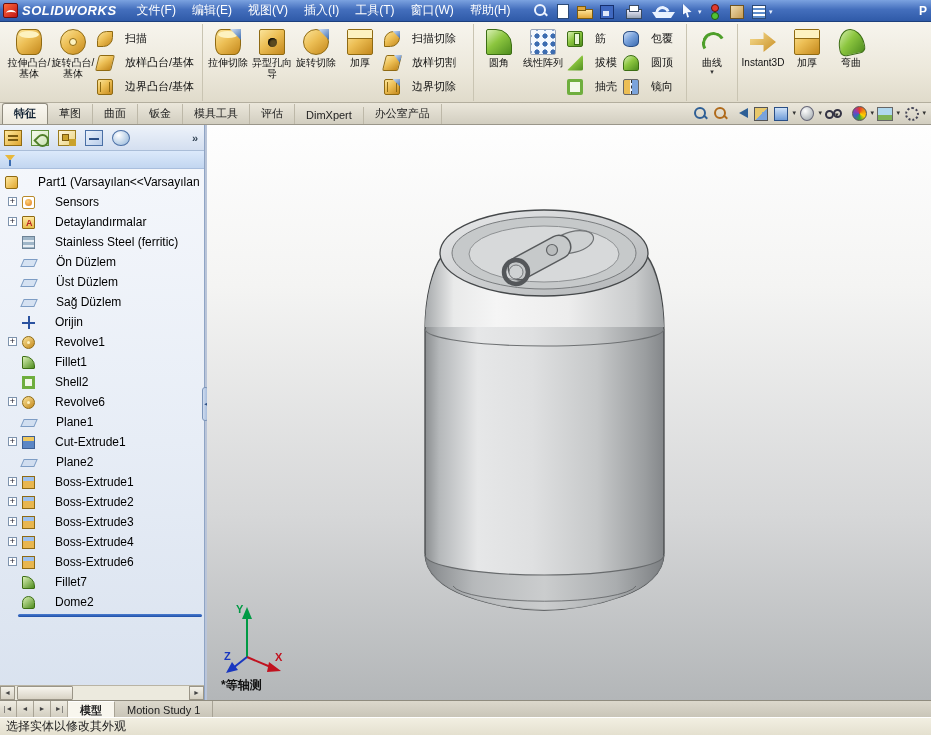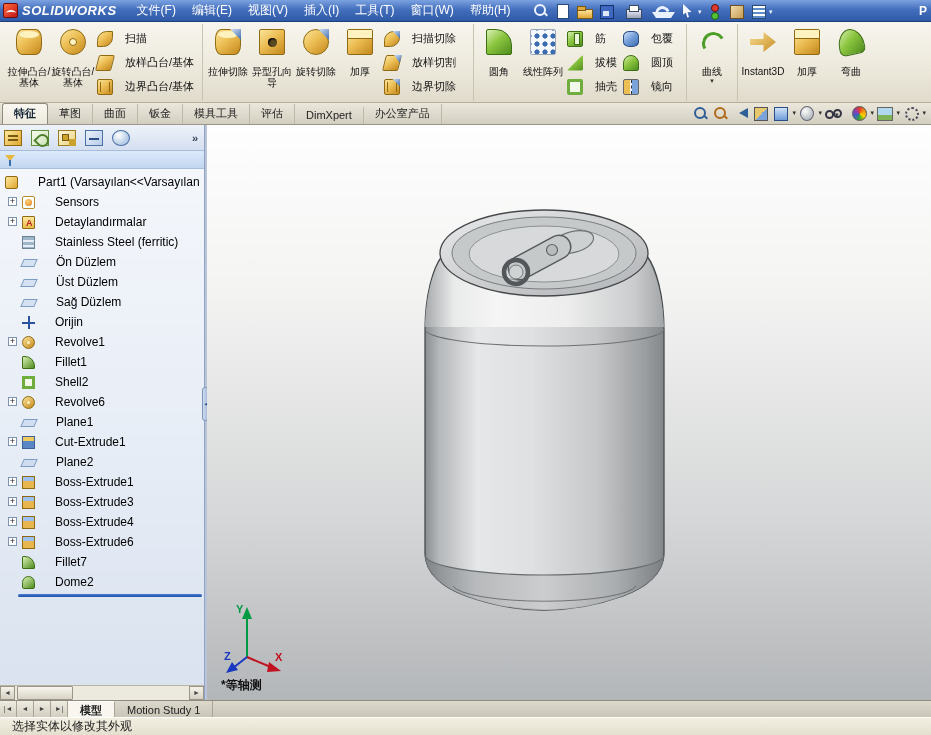--- a/index.html
+++ b/index.html
@@ -35,21 +35,21 @@
   .q-list::before{content:"";position:absolute;left:3px;top:3px;width:12px;height:12px;background:repeating-linear-gradient(180deg,#fff 0 2px,#5d8ccB 2px 4px);border:1px solid #2c4a77}
   .title-partial{margin-left:auto;color:#fff;font-size:12px;font-weight:bold;padding-right:4px}
 
   
   .ribbon{height:81px;flex:0 0 81px;display:flex;align-items:stretch;background:linear-gradient(180deg,#f7f5ee 0%,#ece8db 60%,#e0dbcb 100%);border-bottom:1px solid #b3ae9e;padding:2px 2px 1px 4px;overflow:hidden}
   .rgroup{display:flex;align-items:flex-start;padding:1px 3px;border-right:1px solid #c9c4b2;height:100%}
   .rgroup:last-child{border-right:none}
   .rbtn{cursor:default}
   .rbtn.big{display:flex;flex-direction:column;align-items:center;padding-top:4px;height:75px;width:44px;border-radius:2px}
   .w34{width:34px}.w40{width:40px}.w50{width:50px}.w52{width:52px}
-  .blabel{font-size:10px;line-height:11px;text-align:center;margin-top:11px;color:#111;word-break:break-all}
+  .blabel{font-size:10px;line-height:11px;text-align:center;margin-top:2px;color:#111;word-break:break-all}
   .caret{font-size:7px;color:#333;margin-top:1px;line-height:6px}
   .stack{display:flex;flex-direction:column;justify-content:space-between;height:75px;padding:2px 0}
   .stk{width:104px}.s2{width:88px}.s3{width:56px}.s4{width:62px}
   .rbtn.small{display:flex;align-items:center;height:23px;gap:12px;padding:0 2px;font-size:11px;white-space:nowrap;overflow:hidden}
 
   .bicon,.sicon{display:inline-block;position:relative;flex:0 0 auto}
   .bicon{width:26px;height:26px}
   .sicon{width:16px;height:16px}
   .gold{background:linear-gradient(140deg,#fbe49a,#ecbe54 45%,#c4881c);border:1px solid #8f6a12;border-radius:2px}
   .green{background:linear-gradient(140deg,#d9f0b4,#8cc63f 45%,#4f8d1f);border:1px solid #3c6e14;border-radius:2px}
@@ -169,21 +169,21 @@
   .viewlabel{position:absolute;left:14px;top:552px;font-size:12px;font-weight:bold;color:#101010}
   .triad{position:absolute;left:16px;top:474px}
 
   
   .bbar{height:17px;flex:0 0 17px;display:flex;align-items:stretch;background:linear-gradient(#dcd8cc,#c9c5b8);border-top:1px solid #8f8b7e}
   .bsbtn{width:17px;border-right:1px solid #a8a395;background:linear-gradient(#efece2,#d2cec0);font-size:7px;color:#444;text-align:center;line-height:16px}
   .btab{padding:1px 12px 0;font-size:11px;border-right:1px solid #a8a395;display:flex;align-items:center;color:#222}
   .btab.active{background:#f8f6ee;border-top:1px solid #fff;font-weight:bold}
 
   
-  .statusbar{height:18px;flex:0 0 18px;background:linear-gradient(#f2efe2,#e4e0cf);border-top:1px solid #fff;display:flex;align-items:flex-start;padding:0 12px;font-size:12px;color:#222}
+  .statusbar{height:18px;flex:0 0 18px;background:linear-gradient(#f2efe2,#e4e0cf);border-top:1px solid #fff;display:flex;align-items:flex-start;padding:0 6px;font-size:12px;color:#222}
 </style>
 </head>
 <body>
 
 <div class="app">
 
   <div class="titlebar">
     <span class="swlogo"></span>
     <span class="logotext">SOLIDWORKS</span>
     <span class="menu">文件(F)</span>
@@ -431,20 +431,25 @@
           <span class="tlabel">Cut-Extrude1</span>
         </div>
         <div class="trow">
           <span class="ticon ti-plane"></span>
           <span class="tlabel">Plane2</span>
         </div>
         <div class="trow">
           <span class="texp"></span>
           <span class="ticon ti-boss"></span>
           <span class="tlabel">Boss-Extrude1</span>
+        </div>
+        <div class="trow">
+          <span class="texp"></span>
+          <span class="ticon ti-boss"></span>
+          <span class="tlabel">Boss-Extrude2</span>
         </div>
         <div class="trow">
           <span class="texp"></span>
           <span class="ticon ti-boss"></span>
           <span class="tlabel">Boss-Extrude3</span>
         </div>
         <div class="trow">
           <span class="texp"></span>
           <span class="ticon ti-boss"></span>
           <span class="tlabel">Boss-Extrude4</span>

